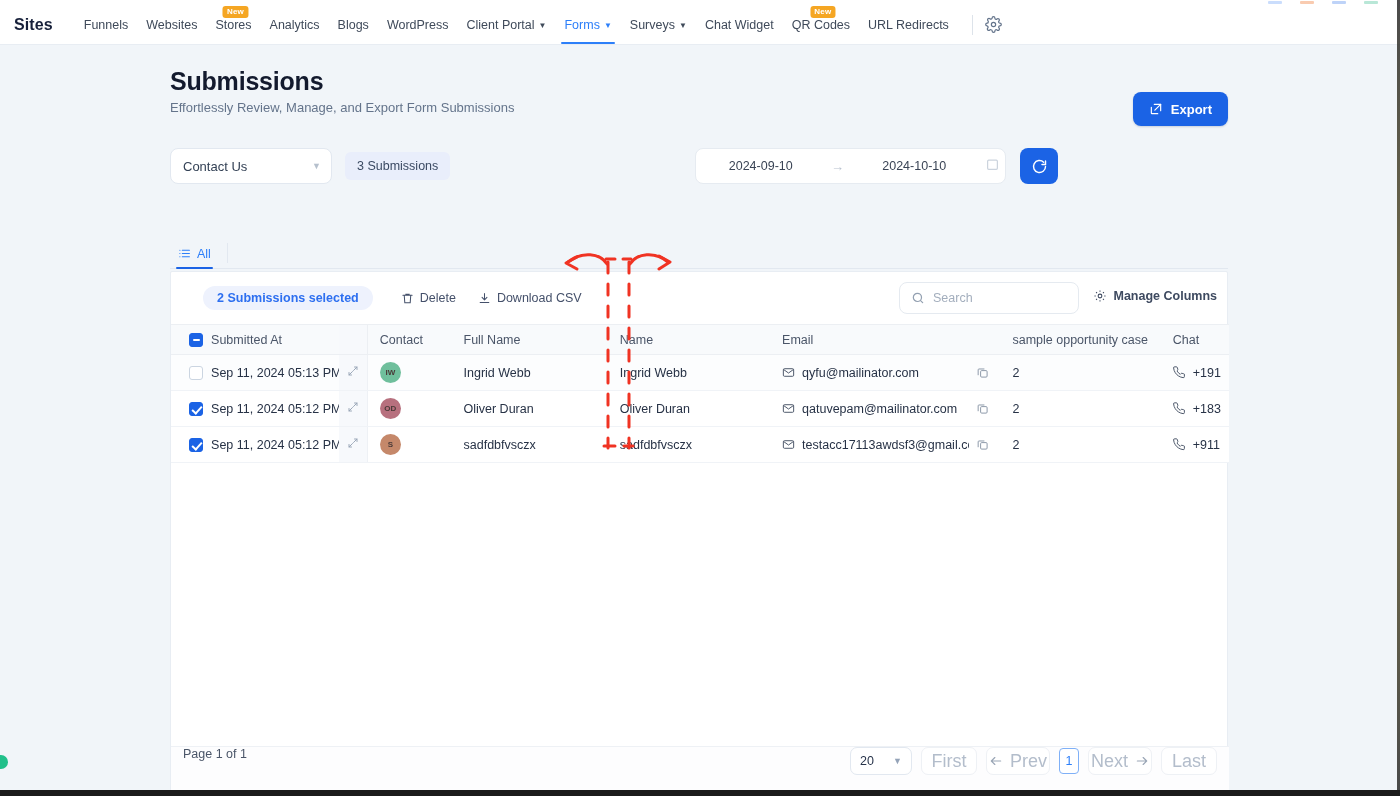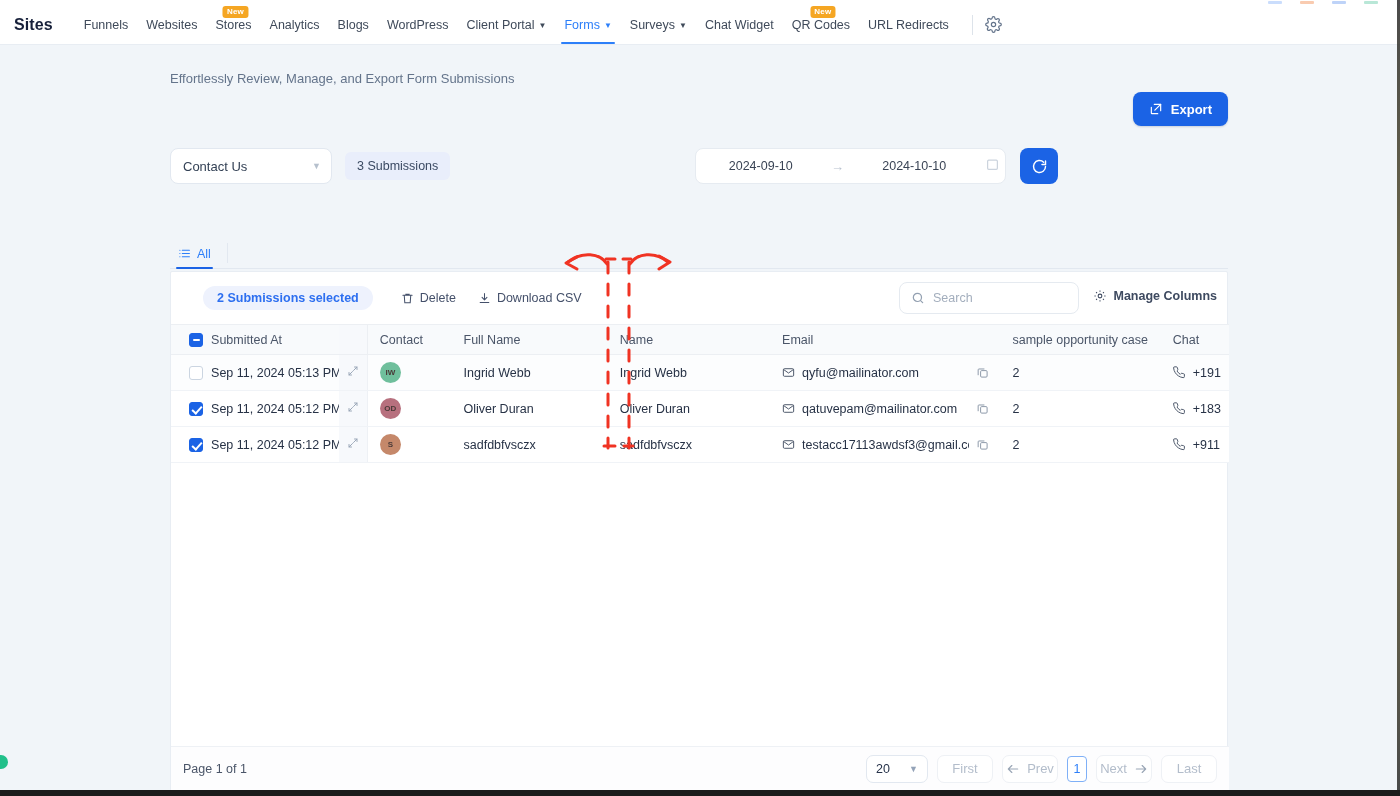--- a/index.html
+++ b/index.html
@@ -157,32 +157,32 @@
     font-size:8px; font-weight:600; color:#4a3a38;
   }
   .cellflex { display:flex; align-items:center; gap:7px; }
   .mailico, .phoneico { color:#4a5568; flex:0 0 auto; display:flex; }
   .copyico { color:#8b97a8; margin-left:auto; flex:0 0 auto; cursor:pointer; display:flex; }
   .etext { overflow:hidden; text-overflow:clip; white-space:nowrap; }
 
   
   .pagination {
     position:absolute; bottom:0; left:0; width:1058px; height:44px;
-    border-top:1px solid #eef1f5; background:#fdfdfe; display:flex; align-items:center; padding:0 12px;
+    border-top:1px solid #eef1f5; background:#fdfdfe; display:flex; align-items:flex-start; padding:0 12px;
   }
   .page-label { font-size:12.5px; color:#4a5568; }
   .pg-right { margin-left:auto; display:flex; align-items:center; gap:9px; }
   .pg-size {
     width:62px; height:28px; border:1px solid #e2e8f0; border-radius:7px; background:#fff;
     display:flex; align-items:center; justify-content:space-between; padding:0 9px; font-size:12.5px; color:#27334a; cursor:pointer;
   }
   .pg-size .chev { font-size:9px; color:#94a3b8; }
   .pg-btn {
     height:28px; min-width:56px; padding:0 2px; border:1px solid #eef1f5; border-radius:7px; background:#fff;
-    display:flex; align-items:center; justify-content:center; gap:7px; font-size:13px; color:#b3bdcb; cursor:pointer;
+    display:flex; align-items:center; justify-content:center; gap:7px; font-size:18px; color:#b3bdcb; cursor:pointer;
     font-family:"Liberation Sans",sans-serif;
   }
   .pg-num {
     width:20px; height:26px; border:1px solid #7fb0f7; border-radius:4px; background:#fff;
     display:flex; align-items:center; justify-content:center; font-size:12.5px; color:#2d7ff9; cursor:pointer;
   }
 
   
   .anno { position:absolute; top:0; left:0; width:1400px; height:796px; pointer-events:none; }
 
@@ -251,20 +251,21 @@
     <svg width="17" height="17" viewBox="0 0 24 24" fill="none" stroke="currentColor" stroke-width="1.7">
       <circle cx="12" cy="12" r="3"></circle>
       <path d="M19.4 15a1.65 1.65 0 00.33 1.82l.06.06a2 2 0 11-2.83 2.83l-.06-.06a1.65 1.65 0 00-1.82-.33 1.65 1.65 0 00-1 1.51V21a2 2 0 11-4 0v-.09A1.65 1.65 0 008.6 19.4a1.65 1.65 0 00-1.82.33l-.06.06a2 2 0 11-2.83-2.83l.06-.06a1.65 1.65 0 00.33-1.82 1.65 1.65 0 00-1.51-1H3a2 2 0 110-4h.09A1.65 1.65 0 004.6 8.6a1.65 1.65 0 00-.33-1.82l-.06-.06a2 2 0 112.83-2.83l.06.06a1.65 1.65 0 001.82.33H9a1.65 1.65 0 001-1.51V3a2 2 0 114 0v.09a1.65 1.65 0 001 1.51 1.65 1.65 0 001.82-.33l.06-.06a2 2 0 112.83 2.83l-.06.06a1.65 1.65 0 00-.33 1.82V9a1.65 1.65 0 001.51 1H21a2 2 0 110 4h-.09a1.65 1.65 0 00-1.51 1z"></path>
     </svg>
   </div>
 </div>
 
 <div class="page">
 
   <div class="header-row">
+    <div class="page-title">Submissions</div>
     <div class="page-sub">Effortlessly Review, Manage, and Export Form Submissions</div>
     <button class="export-btn">
       <span style="display:flex">
         <svg width="14" height="14" viewBox="0 0 24 24" fill="none" stroke="#fff" stroke-width="2" stroke-linecap="round" stroke-linejoin="round">
           <path d="M4 9v10a1 1 0 001 1h10"></path>
             <path d="M9 4h11v11"></path>
             <path d="M10 14L20 4"></path>
         </svg>
       </span>
       <span>Export</span>

